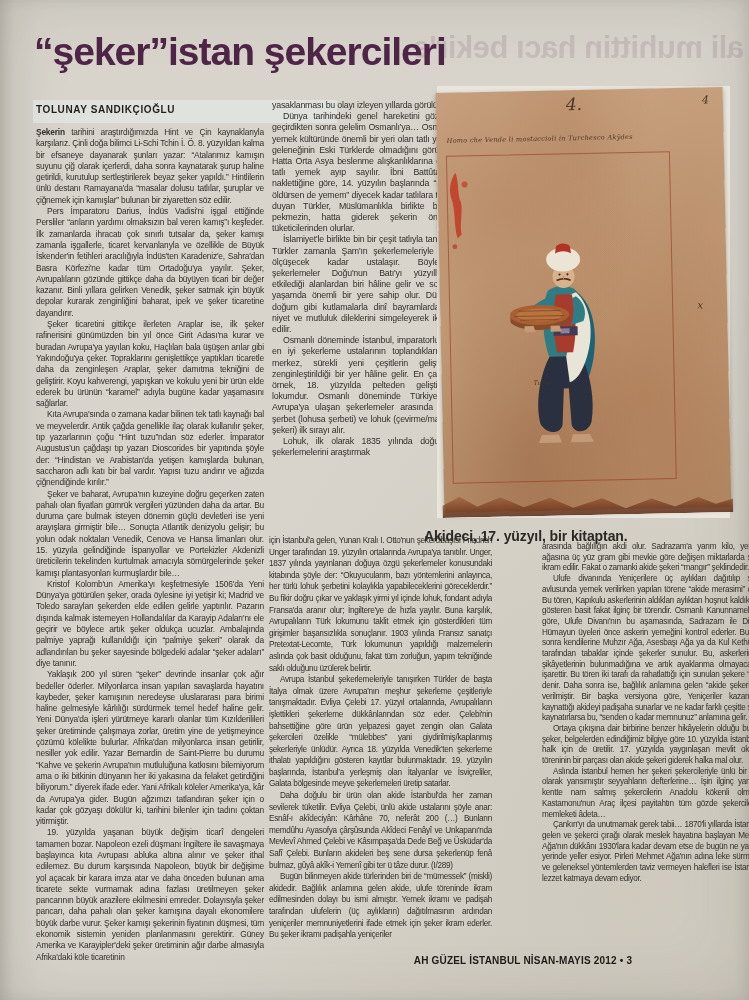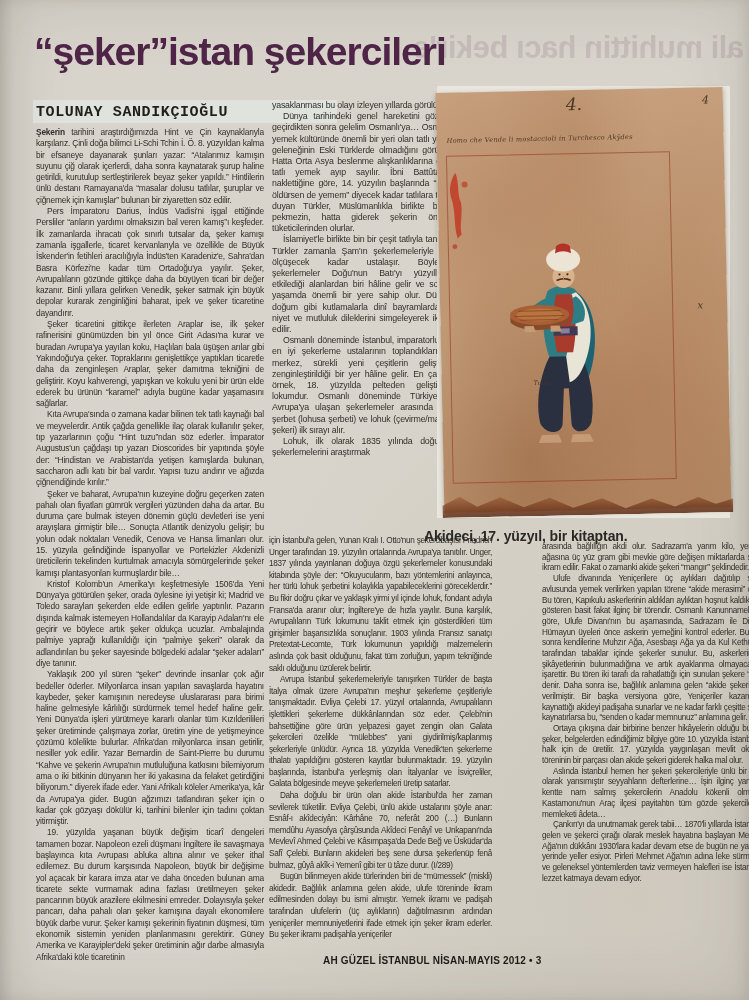--- a/index.html
+++ b/index.html
@@ -26,40 +26,40 @@
     position:absolute; left:34px; top:30px; width:480px;
     font-size:39px; font-weight:bold; letter-spacing:-1px;
     color:#4e2447;
   }
   .author-band{
     position:absolute; left:33px; top:100px; width:304px; height:23px;
     background:rgba(231,237,236,0.55);
   }
   .author{
     position:absolute; left:36px; top:104px;
-    font-size:15px; font-weight:bold; letter-spacing:0.6px; color:#211f1c;font-family:Liberation Mono, monospace;
+    font-size:10px; font-weight:bold; letter-spacing:0.6px; color:#211f1c;
   }
   .col{ position:absolute; overflow:hidden; text-align:justify; }
   .col p{ margin:0; }
   .col p.ind{ text-indent:11px; }
   #col1{ left:36px; top:127px; width:228px; height:845px;
          font-size:8.4px; line-height:11.3px; letter-spacing:-0.2px; }
   #col2a{ left:272px; top:100px; width:181px; height:433px;
          font-size:8.8px; line-height:11.2px; letter-spacing:-0.2px; }
   #col2b{ left:269px; top:535px; width:223px; height:436px;
          font-size:8.2px; line-height:11.6px; letter-spacing:-0.3px; }
   #col3{ left:502px; top:542px; width:224px; height:400px;
          font-size:8.2px; line-height:10.7px; letter-spacing:-0.3px;margin-left:40px; }
   .caption{
     position:absolute; left:424px; top:528px; width:260px;
     font-size:14px; font-weight:bold; color:#2a2824; letter-spacing:-0.1px;
   }
   .footer{
     position:absolute; right:26px; top:955px; width:400px;
-    text-align:left; font-size:10px; font-weight:bold; letter-spacing:0.2px; color:#1e1c19;
+    text-align:center; font-size:10px; font-weight:bold; letter-spacing:0.2px; color:#1e1c19;
   }
   
   .figure{
     position:absolute; left:437px; top:86px; width:293px; height:432px;
     background:#e9e6de;
   }
   .manuscript{
     position:absolute; left:3px; top:4px; right:3px; bottom:8px;
     transform:rotate(-1.2deg);
     background:

